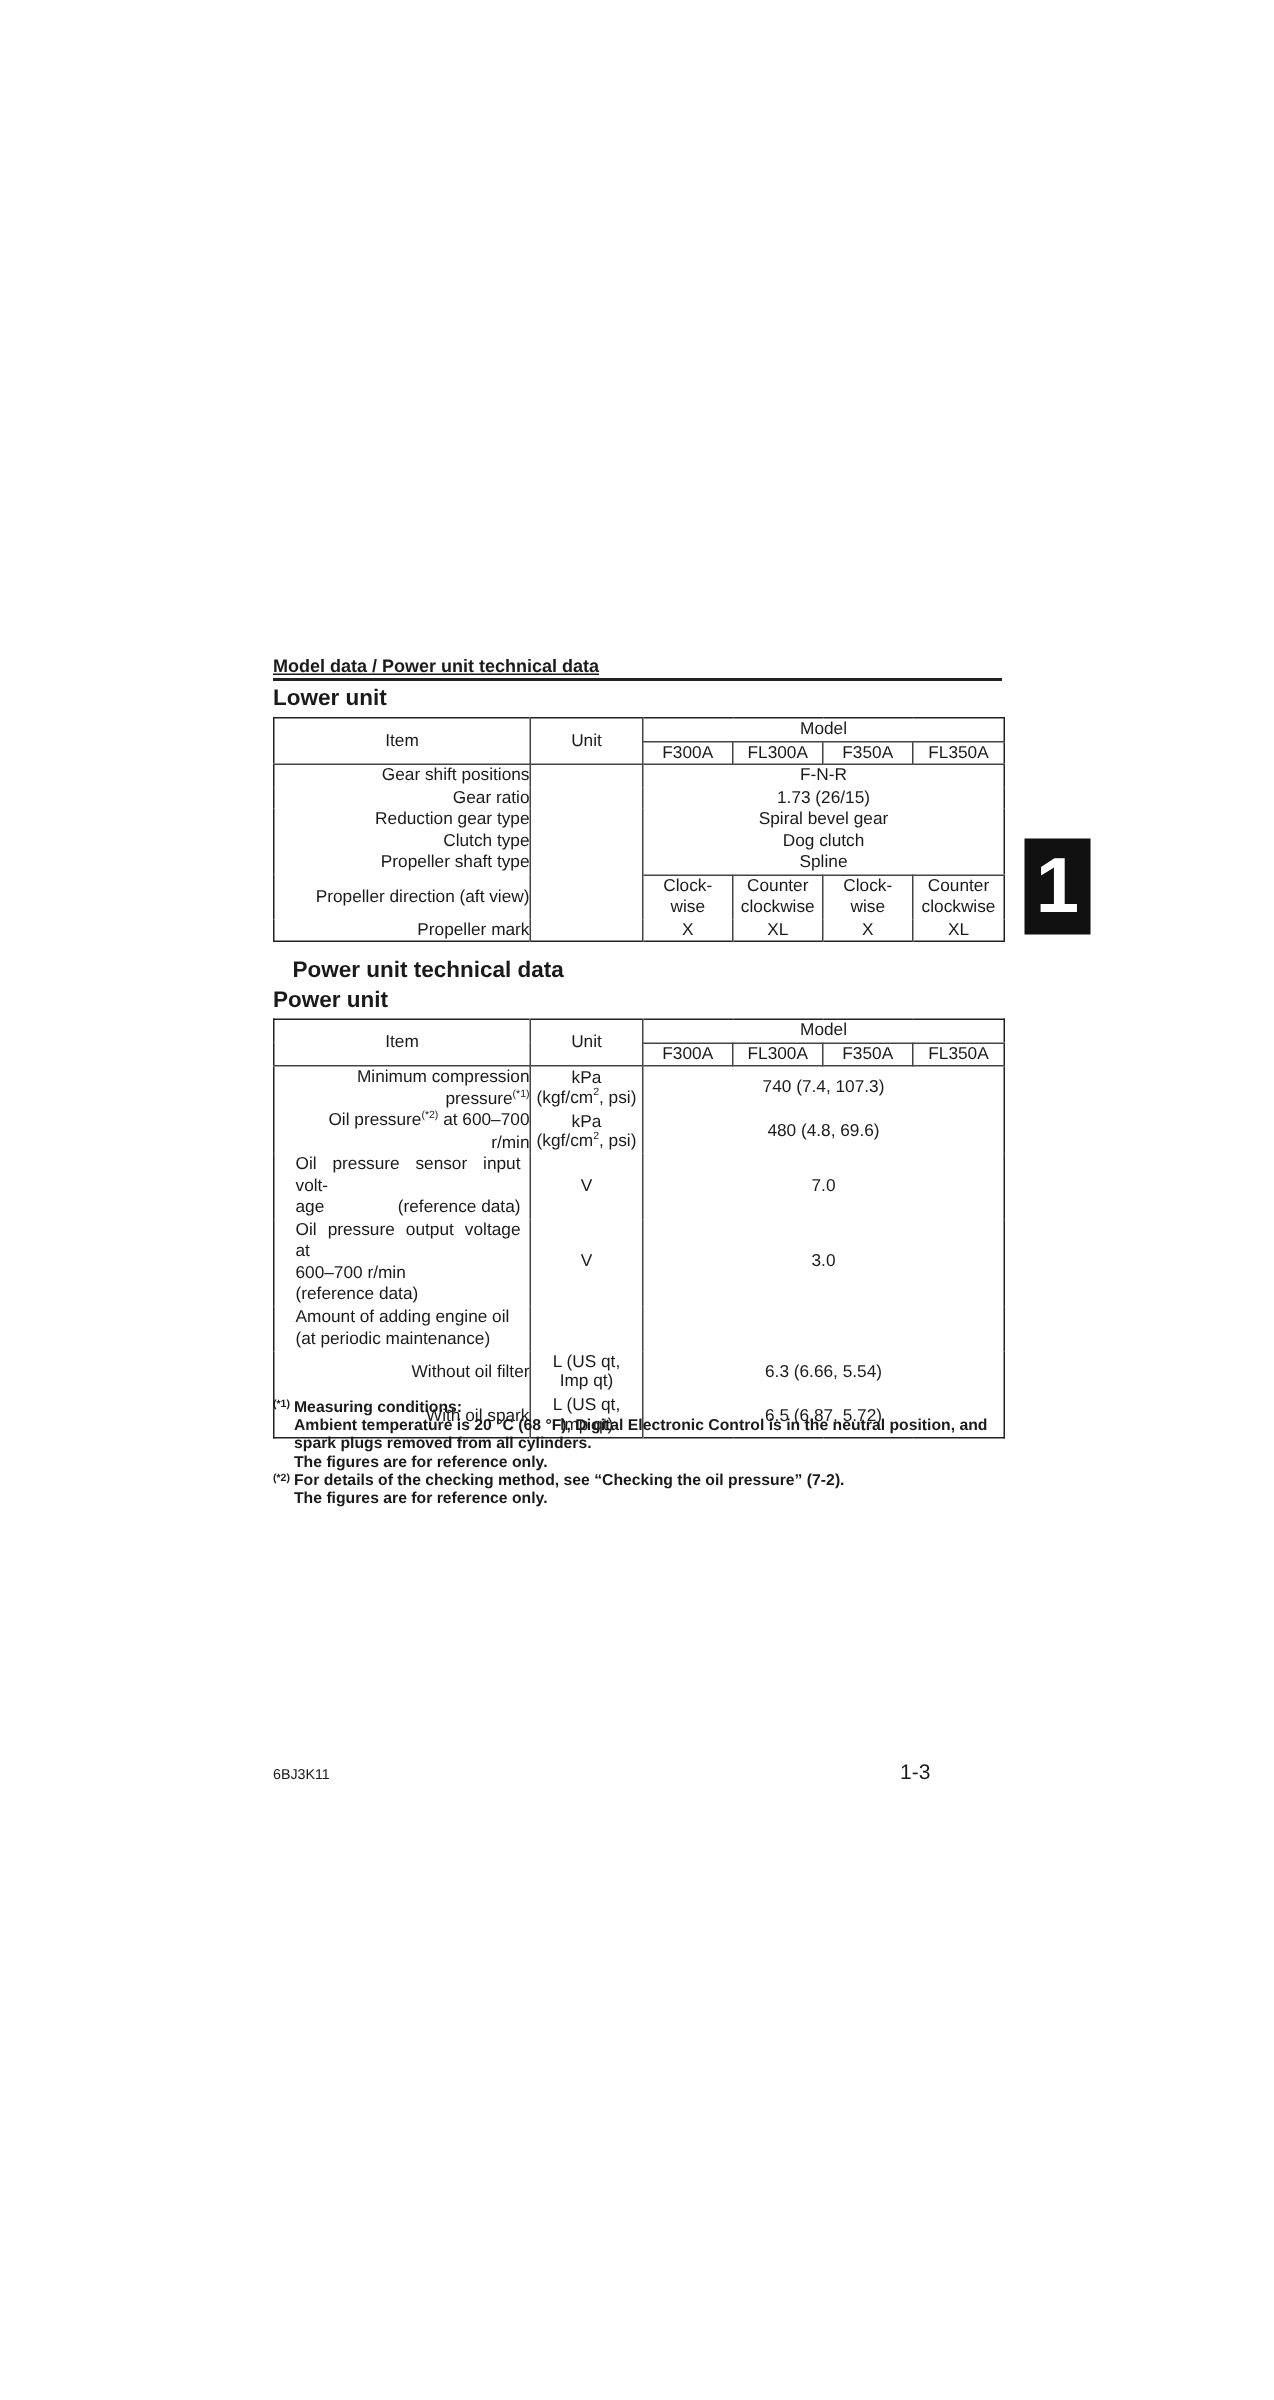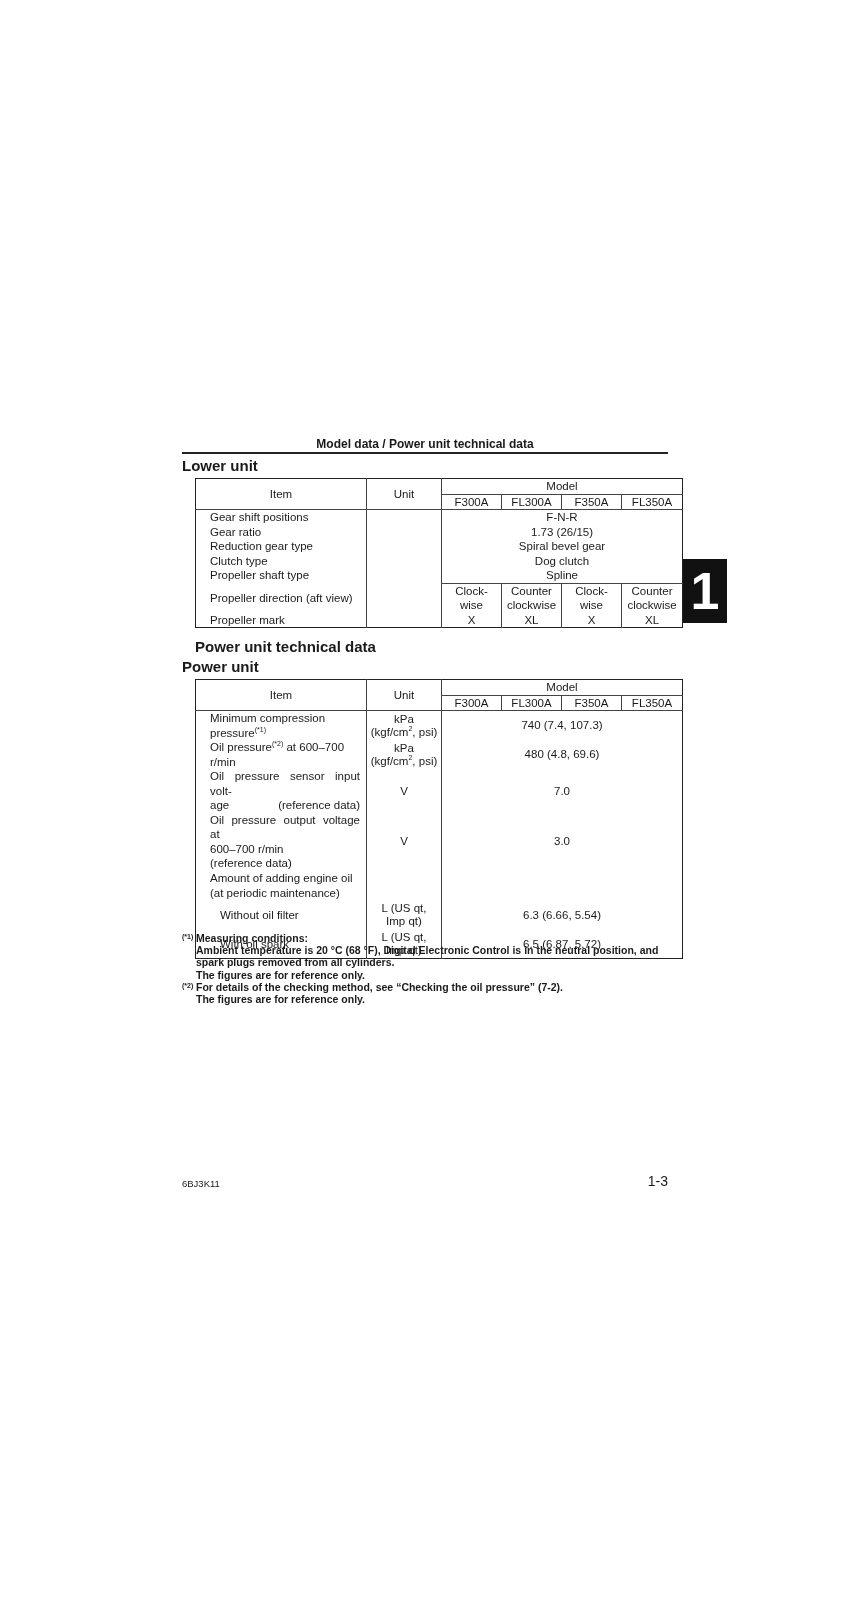--- a/index.html
+++ b/index.html
@@ -1,39 +1,39 @@
 <!DOCTYPE html>
 <html><head>
 <meta charset="utf-8">
 <style>
   html, body { margin: 0; padding: 0; background: #ffffff; }
   body { width: 849px; height: 1600px; position: relative; overflow: hidden;
          font-family: "Liberation Sans", sans-serif; color: #1a1a1a; }
   .abs { position: absolute; }
-  .running-head { left: 182px; top: 437px; width: 486px; text-align: center;
-                  font-weight: bold; font-size: 12px; }
+  .running-head { left: 182px; top: 437px; width: 486px; text-align: left;
+                  font-weight: bold; font-size: 12px; text-decoration: underline; }
   .head-rule { left: 182px; top: 452px; width: 486px; height: 0; border-top: 2px solid #222; }
   .h2 { font-weight: bold; font-size: 15px; }
   .h1 { font-weight: bold; font-size: 15px; }
-  table.spec { position: absolute; left: 195px; width: 487px; border-collapse: collapse;
+  table.spec { position: absolute; left: 182px; width: 487px; border-collapse: collapse;
                font-size: 11.5px; table-layout: fixed; border: 1.6px solid #222; }
   table.spec td, table.spec th { font-weight: normal; padding: 0; line-height: 14.5px; vertical-align: middle; }
-  .vr { border-right: 1.3px solid #444; }
+  .vr { border-right: 1.3px solid #444; text-align: right; }
   .bb { border-bottom: 1.3px solid #444; }
   .bt { border-top: 1.3px solid #444; margin-top: 25px; }
   .c { text-align: center; }
   .item { padding-left: 14px !important; }
   .item2 { padding-left: 24px !important; }
   .just { text-align: justify; text-align-last: left; padding-right: 6px !important; }
   sup { font-size: 7px; line-height: 0; vertical-align: 5px; }
   .notes { left: 182px; top: 932px; width: 490px; font-size: 10.5px; line-height: 12.2px; }
   .note-row { display: flex; font-weight: bold; }
   .note-mark { width: 14px; flex: none; font-size: 7px; line-height: 10px; }
   .footer-code { left: 182px; top: 1178px; font-size: 9.5px; }
-  .footer-page { left: 600px; width: 68px; top: 1173px; text-align: right; font-size: 14px; }
+  .footer-page { left: 600px; width: 68px; top: 1173px; text-align: left; font-size: 14px; }
   .chapter-tab { left: 683px; top: 559px; width: 44px; height: 64px; background: #111;
                  color: #fff; font-weight: bold; font-size: 52px; line-height: 64px; text-align: center; }
 </style>
 </head>
 <body>
 
 <div class="abs running-head">Model data / Power unit technical data</div>
 <div class="abs head-rule"></div>
 
 <div class="abs chapter-tab">1</div>

